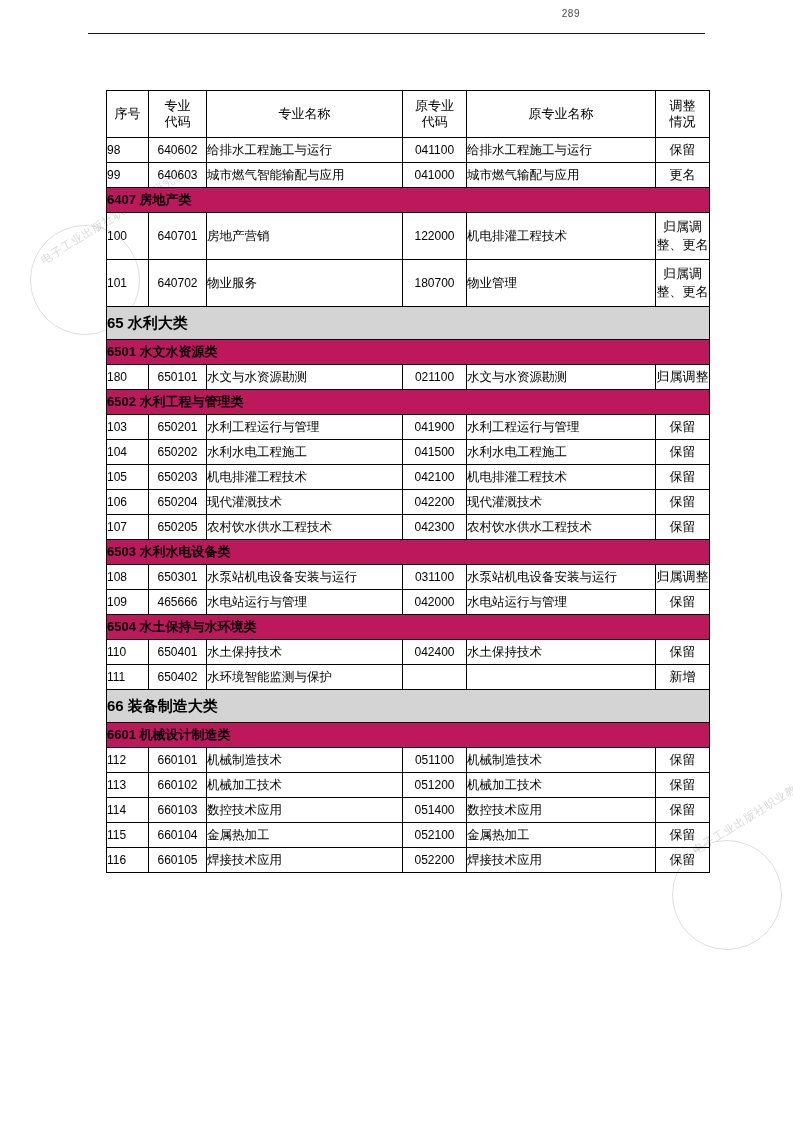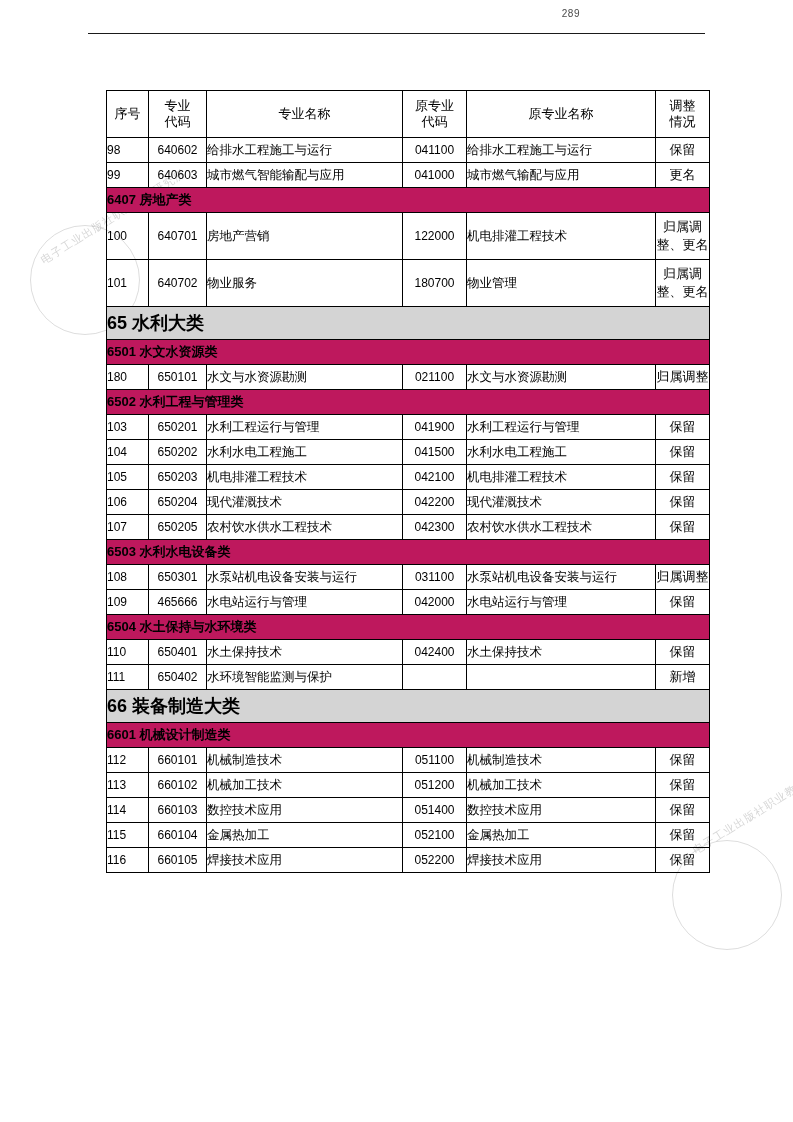--- a/index.html
+++ b/index.html
@@ -112,21 +112,21 @@
     background: #be185d;
     font-weight: bold;
     font-size: 13px;
     text-align: left;
     padding: 6px 8px;
     height: 24px;
   }
   td.group-major {
     background: #d4d4d4;
     font-weight: bold;
-    font-size: 18px;
+    font-size: 15px;
     text-align: left;
     padding: 9px 8px;
     height: 32px;
   }
   
   .watermark {
     position: absolute;
     color: rgba(120,120,120,0.30);
     font-size: 11px;
     letter-spacing: 1px;

